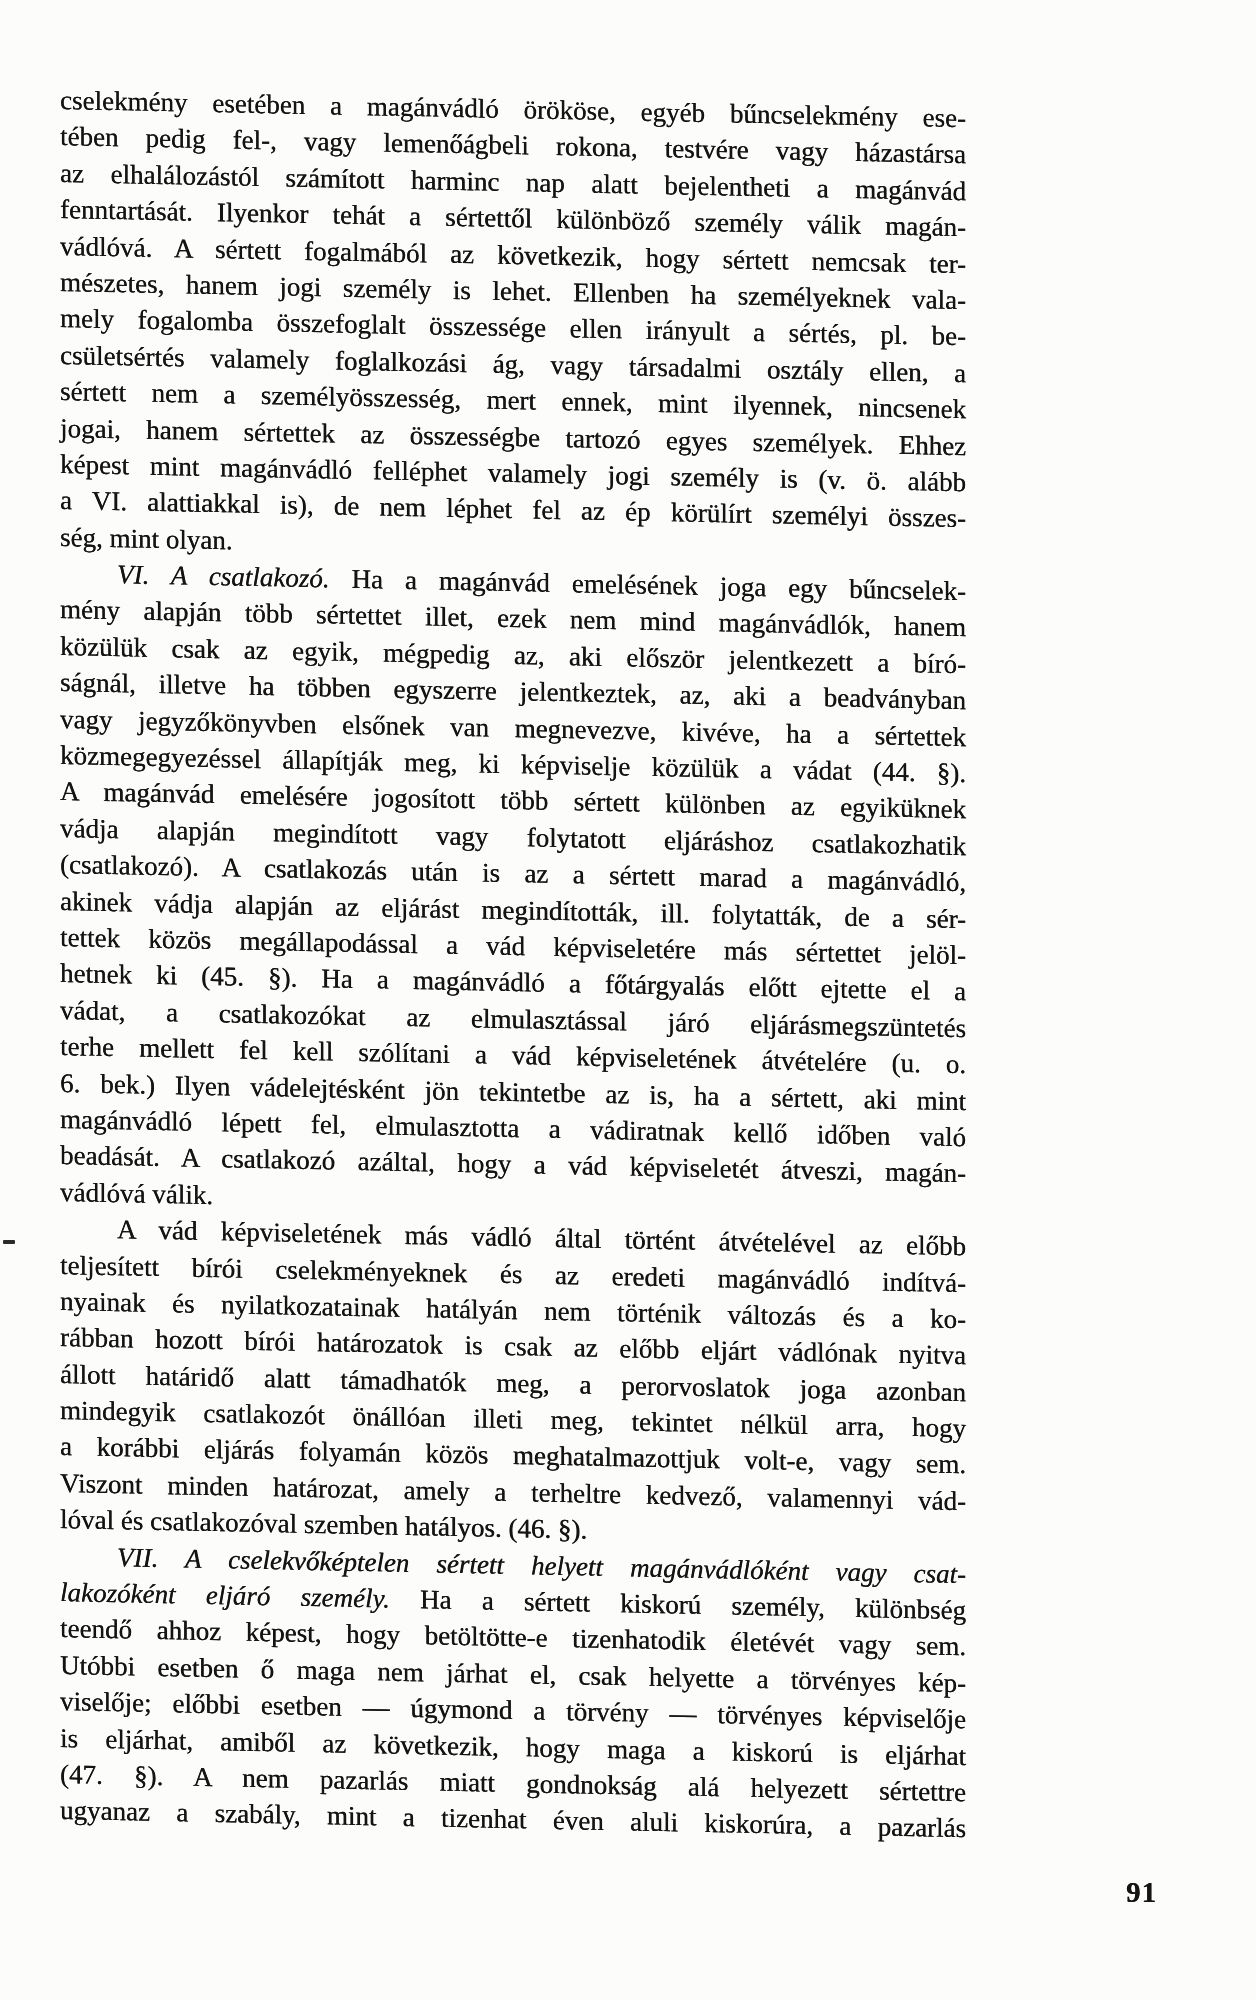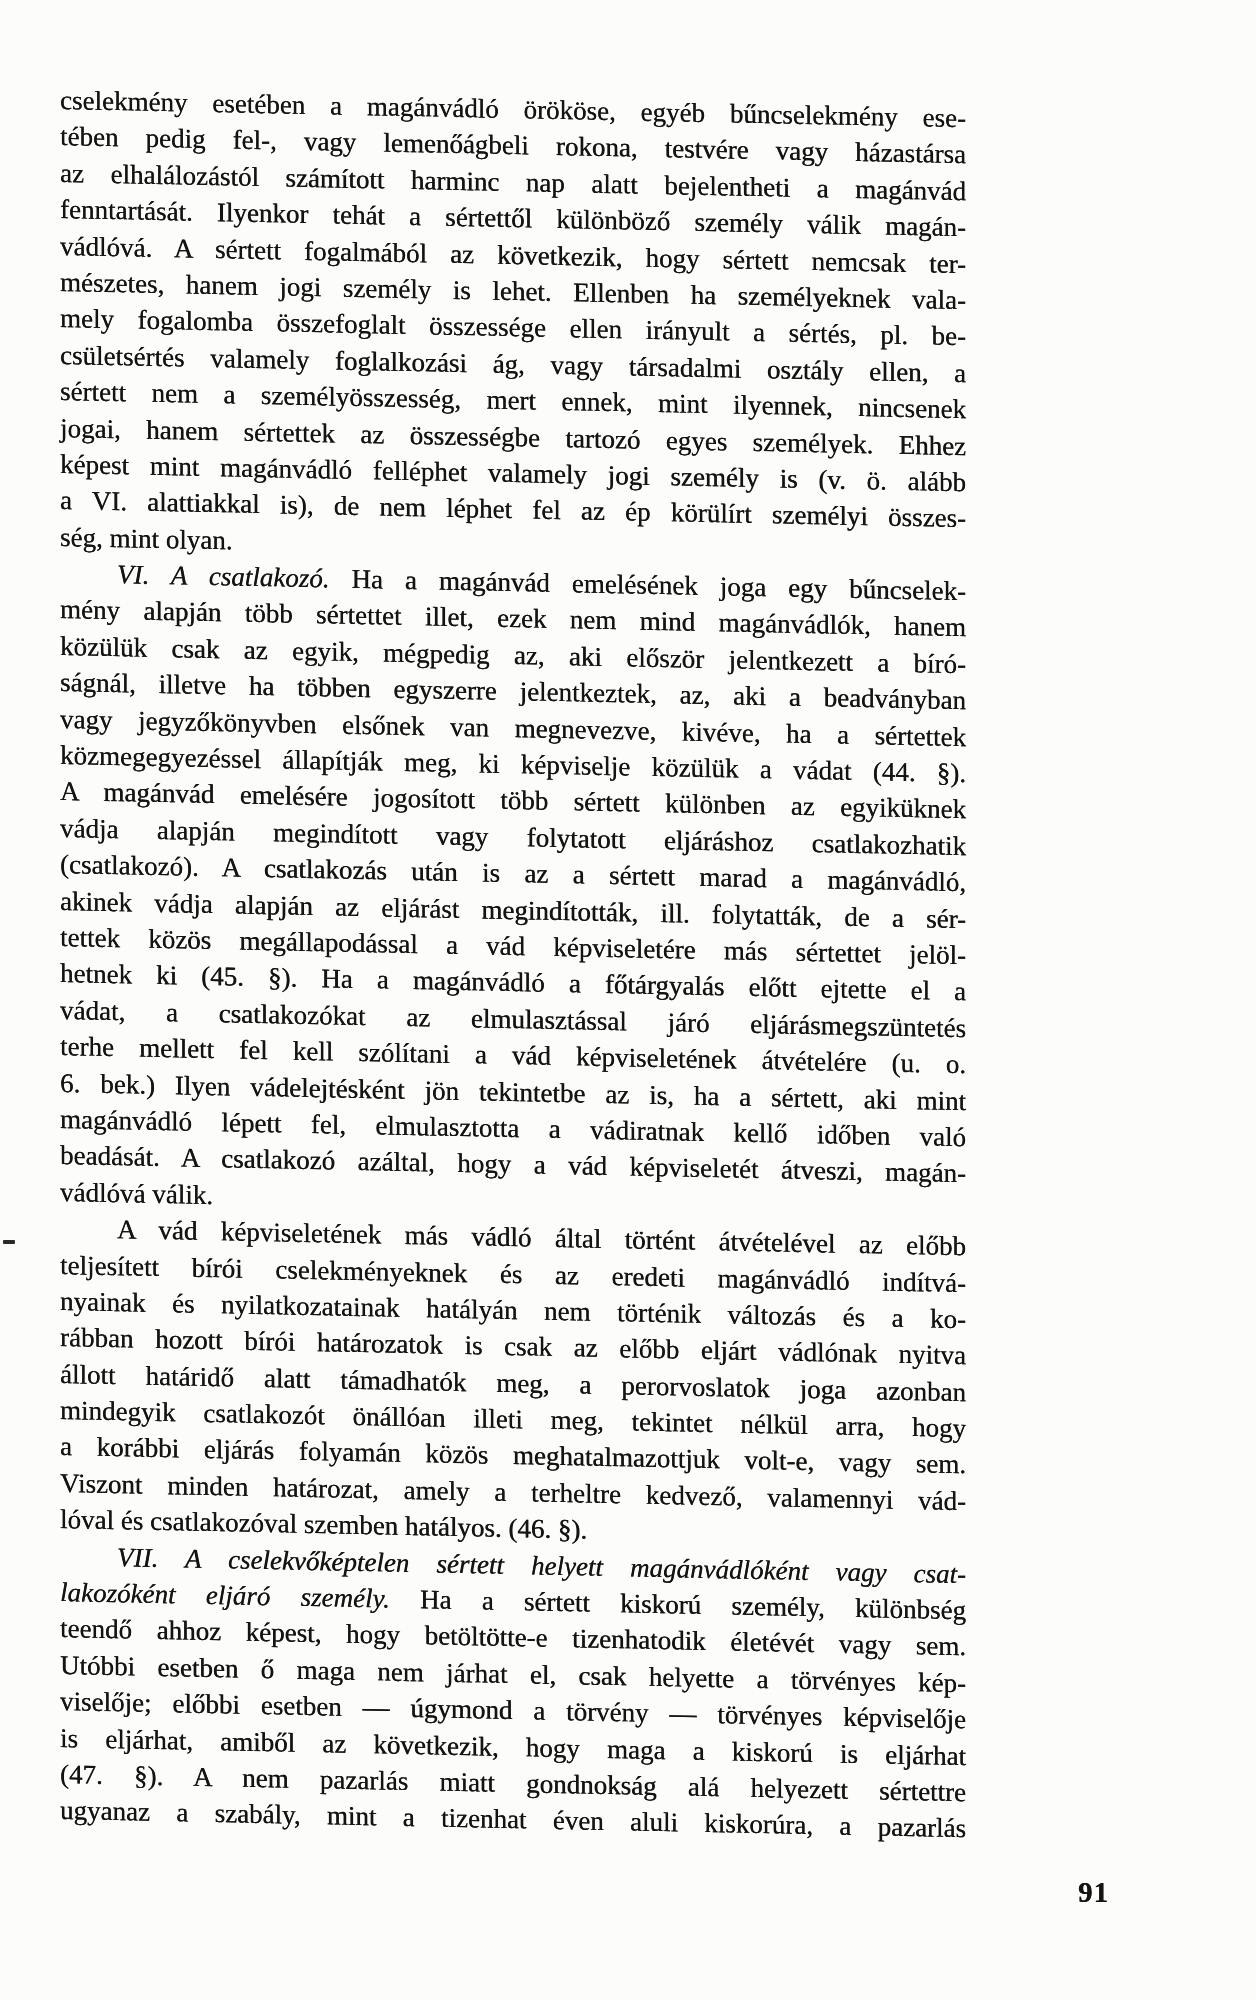--- a/index.html
+++ b/index.html
@@ -33,21 +33,21 @@
     text-align-last: justify;
     white-space: normal;
     height: 36.4px;
     overflow: visible;
   }
   .line.no-justify { text-align-last: left; }
   .line.indent { text-indent: 57px; }
   .italic { font-style: italic; }
   .page-number {
     position: absolute;
-    left: 1078px;
+    left: 1126px;
     top: 1876px;
     font-size: 29px;
     font-weight: bold;
     letter-spacing: 1px;
     text-shadow: 0.3px 0 0 currentColor;
   }
   .edge-artifact {
     position: absolute;
     left: 3px;
     top: 1240px;

